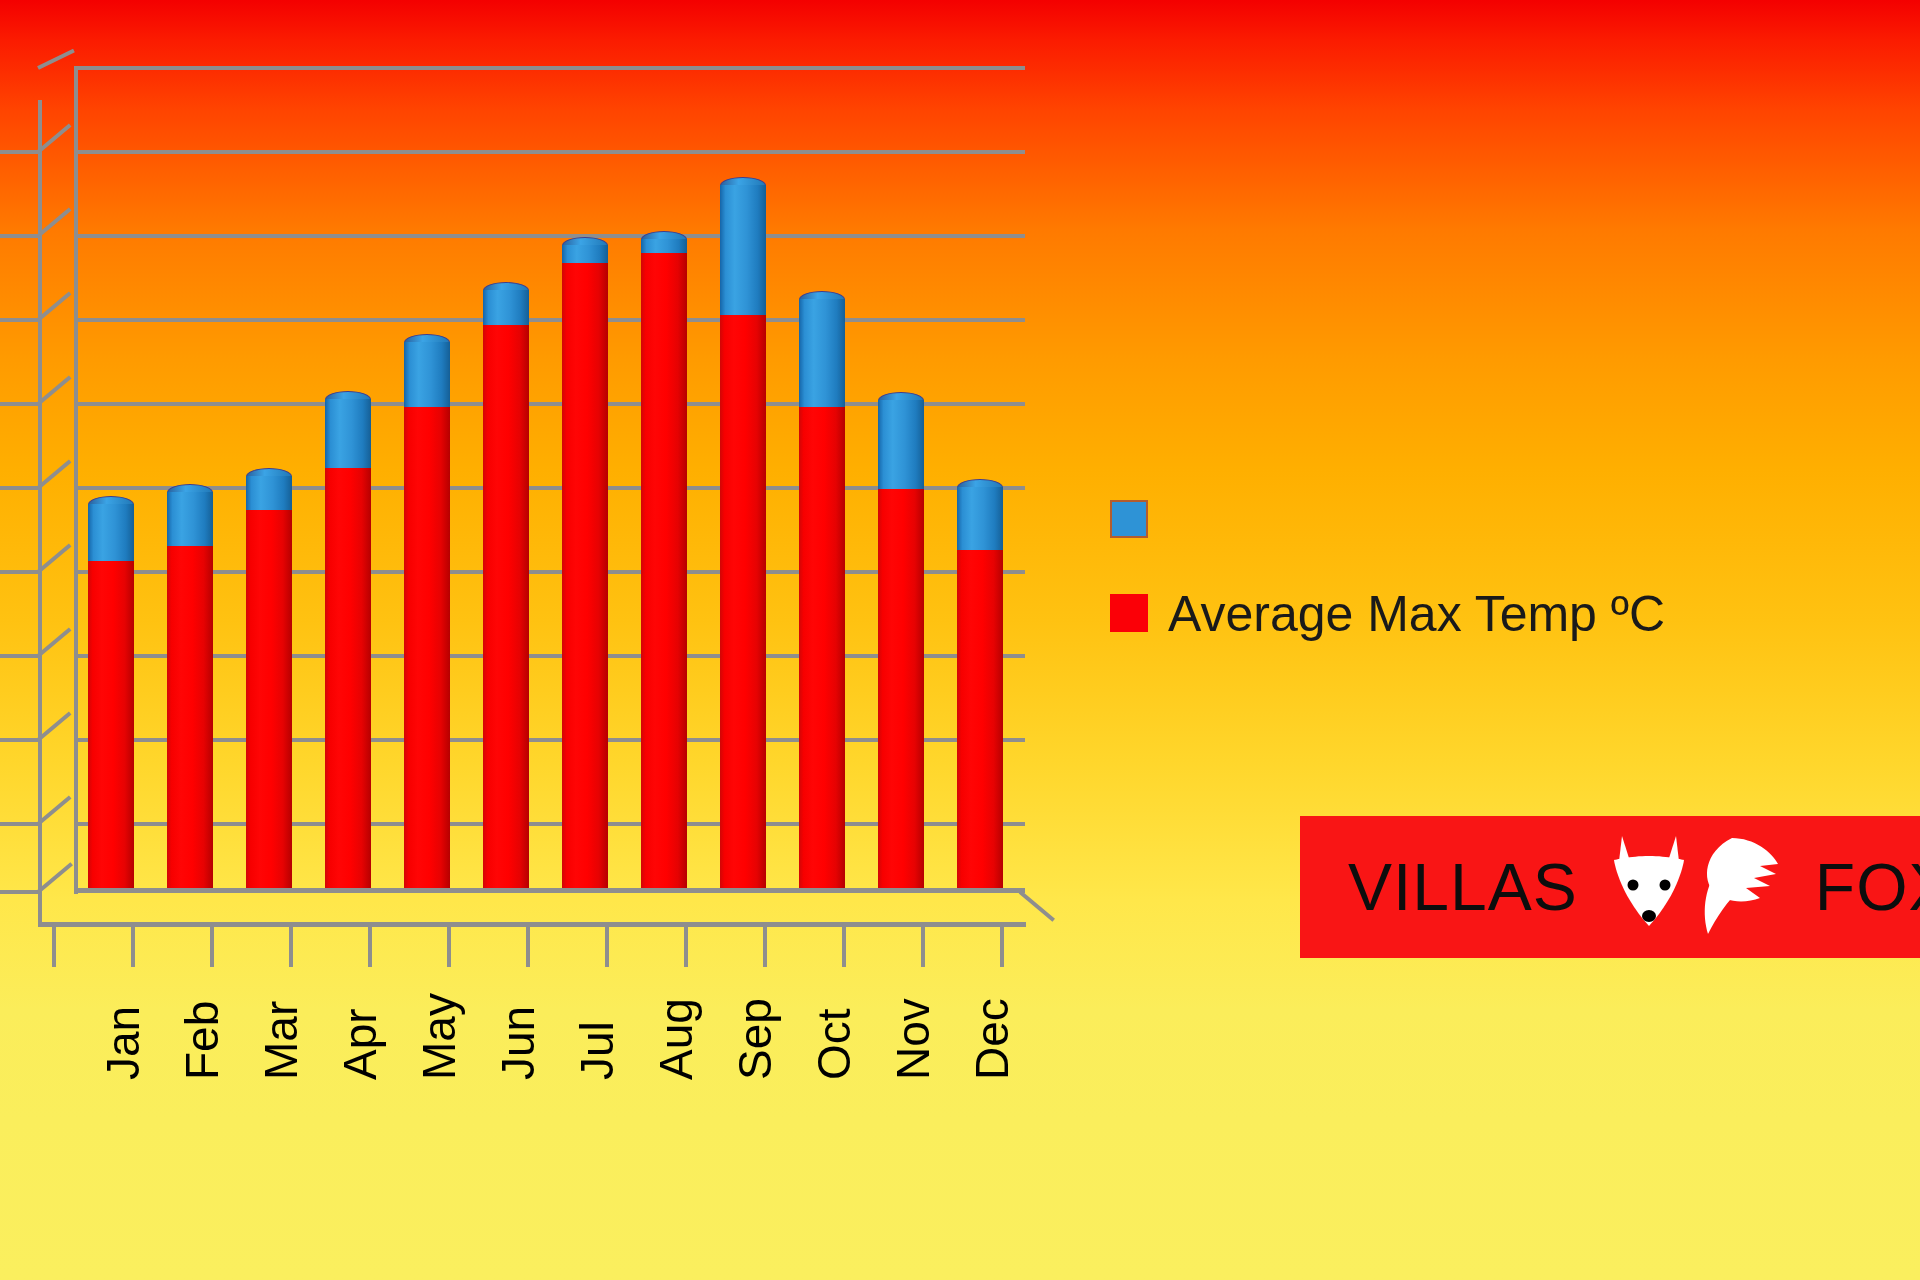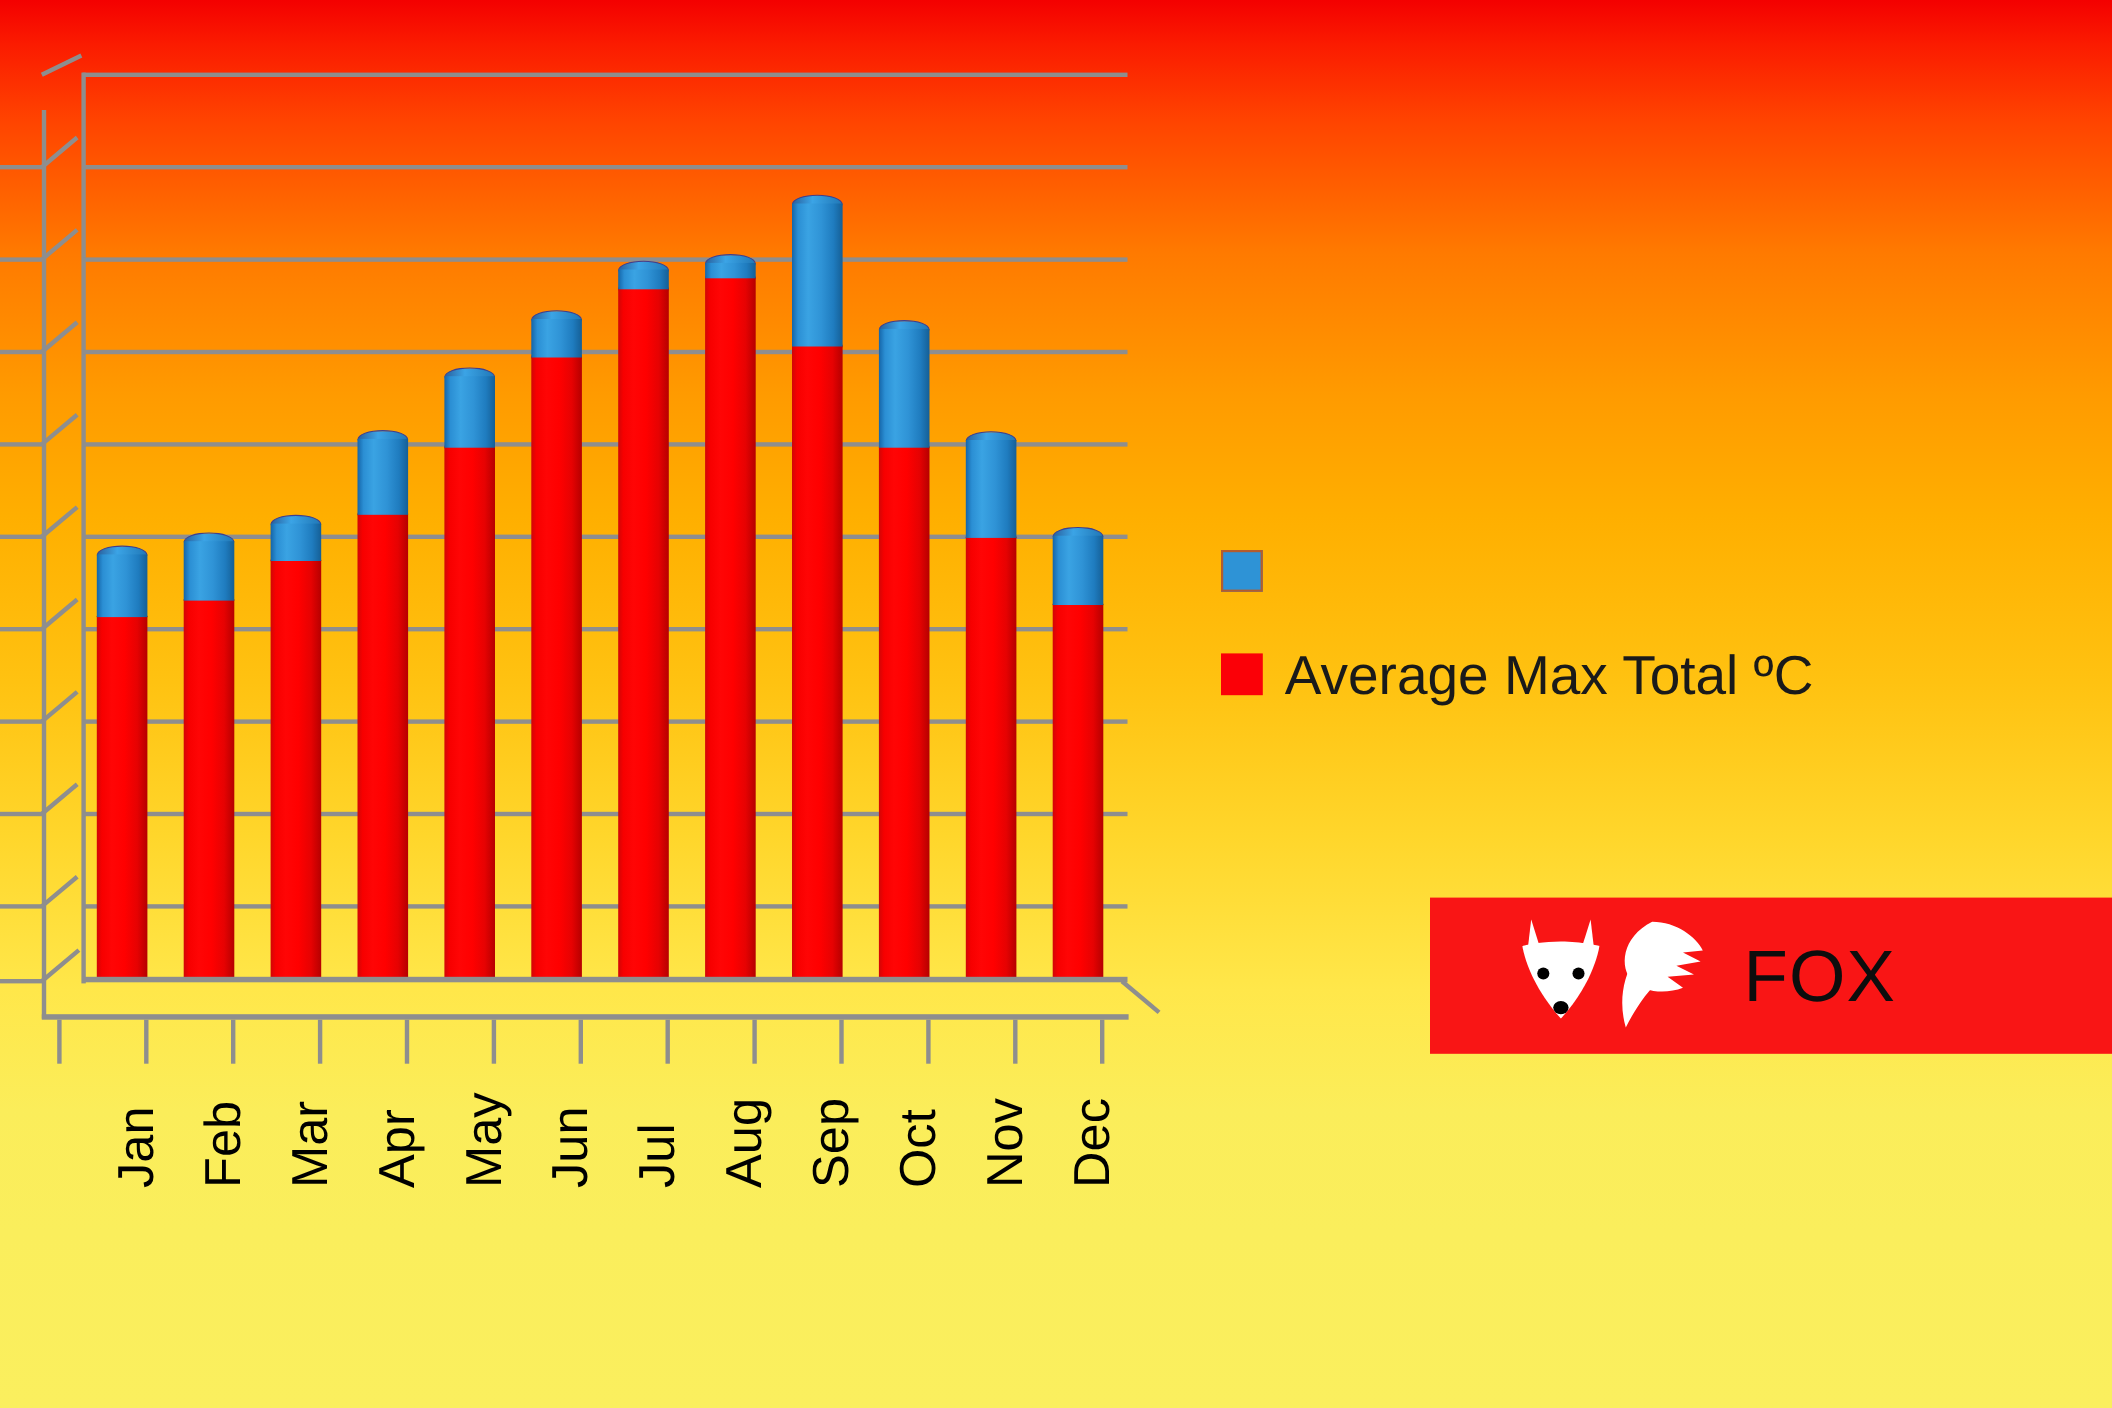--- a/index.html
+++ b/index.html
@@ -284,25 +284,26 @@
       <div class="xlabel" style="left: 965px; top: 1080px;">Dec</div>
     </div>
 </div>
 
 <div id="legend">
   <div class="legend-row">
     <span class="swatch blue"></span>
   </div>
   <div class="legend-row">
     <span class="swatch red"></span>
-    <span class="legend-text">Average Max Total ºC</span>
+    <span class="legend-text">Average Max Temp ºC</span>
   </div>
 </div>
 
 <div id="logo">
+  <span class="word">VILLAS</span>
   <span class="foxmark">
     <svg width="185" height="110" viewBox="0 0 185 110" aria-hidden="true">
 
       <g fill="#ffffff">
         <path d="M18 6 L30 44 L14 40 Z"></path>
         <path d="M72 6 L60 44 L76 40 Z"></path>
         <path d="M10 30 C10 30 26 26 45 26 C64 26 80 30 80 30 C80 30 76 62 45 96 C14 62 10 30 10 30 Z"></path>
       </g>
 
       <ellipse cx="29" cy="55" rx="5.5" ry="5.5" fill="#000"></ellipse>

